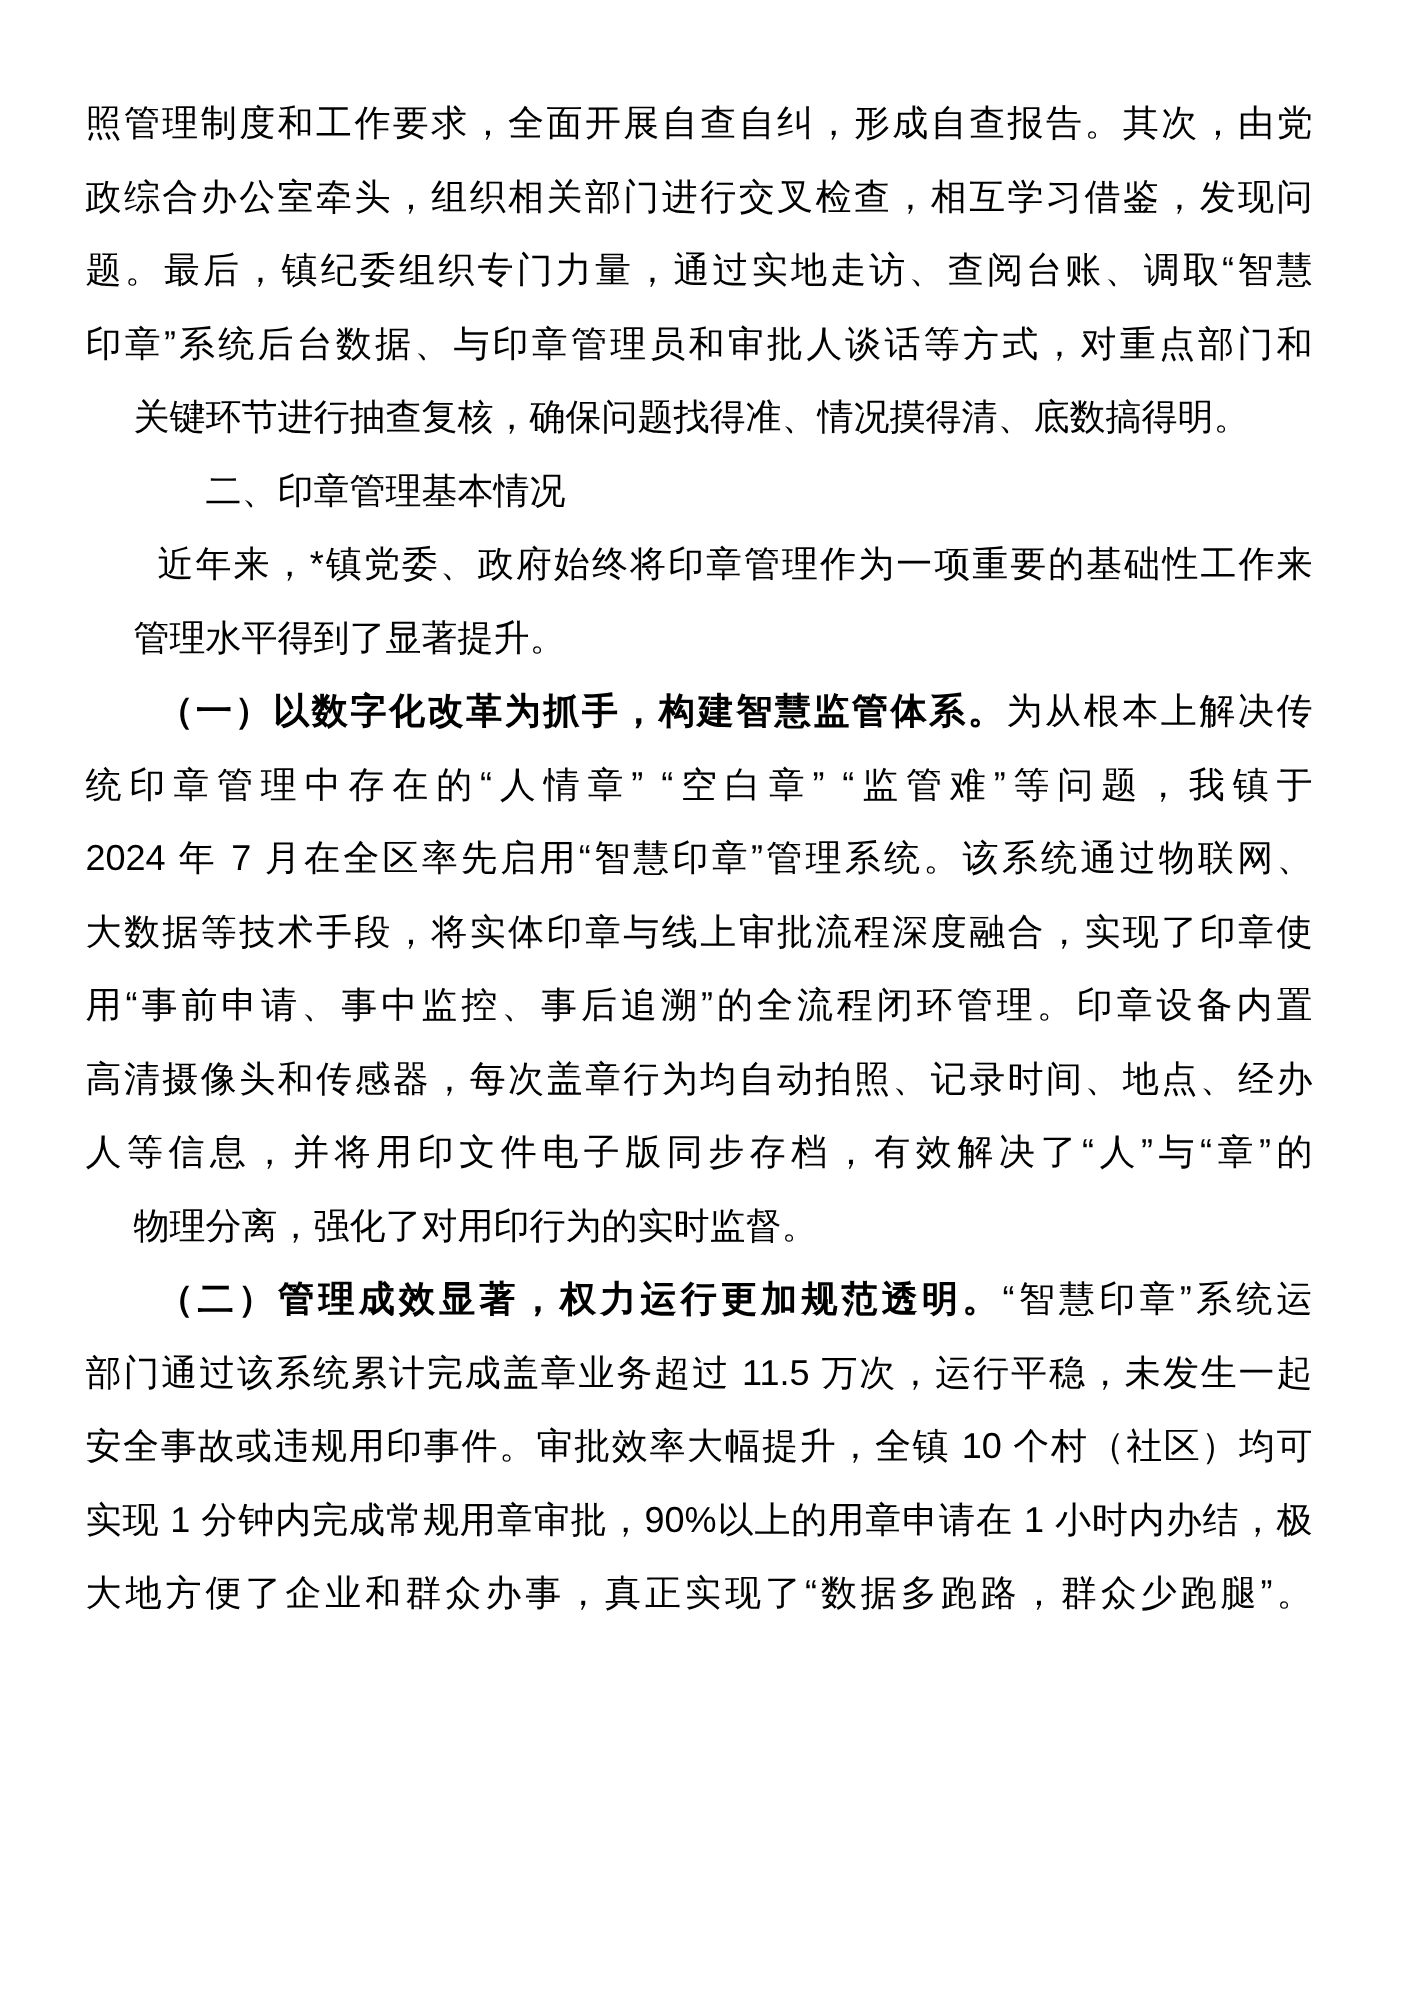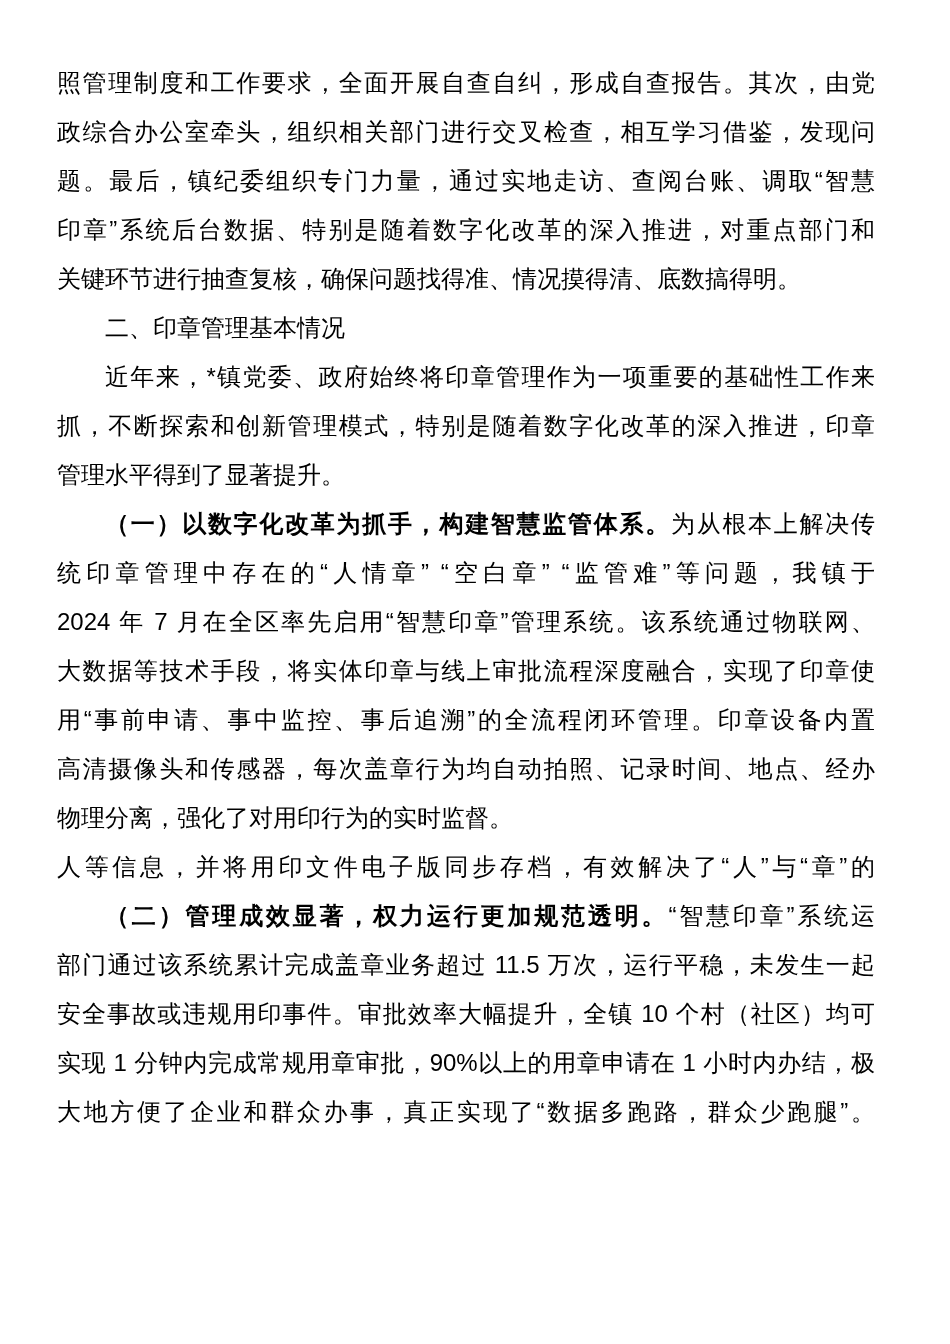--- a/index.html
+++ b/index.html
@@ -28,47 +28,47 @@
   }
   .line {
     height: 49px;
     overflow: hidden;
     text-align: justify;
     text-align-last: justify;
   }
   .line.nofill {
     text-align: left;
     text-align-last: left;
+    margin-left: 32px;
   }
   .line.indent {
     text-indent: 48px;
   }
   .b { font-weight: 700; margin-top: 14px; }
 </style>
 </head>
 <body>
 
 <div class="page">
   <div class="doc">
       <div class="line"><span>照管理制度和工作要求，全面开展自查自纠，形成自查报告。其次，由党</span></div>
       <div class="line"><span>政综合办公室牵头，组织相关部门进行交叉检查，相互学习借鉴，发现问</span></div>
       <div class="line"><span>题。最后，镇纪委组织专门力量，通过实地走访、查阅台账、调取“智慧</span></div>
-      <div class="line"><span>印章”系统后台数据、特别是随着数字化改革的深入推进，对重点部门和</span></div>
+      <div class="line"><span>印章”系统后台数据、与印章管理员和审批人谈话等方式，对重点部门和</span></div>
       <div class="line nofill"><span>关键环节进行抽查复核，确保问题找得准、情况摸得清、底数搞得明。</span></div>
       <div class="line nofill indent"><span>二、印章管理基本情况</span></div>
       <div class="line indent"><span>近年来，*镇党委、政府始终将印章管理作为一项重要的基础性工作来</span></div>
-      <div class="line"><span>抓，不断探索和创新管理模式，特别是随着数字化改革的深入推进，印章</span></div>
       <div class="line nofill"><span>管理水平得到了显著提升。</span></div>
       <div class="line indent"><span class="b">（一）以数字化改革为抓手，构建智慧监管体系。</span><span>为从根本上解决传</span></div>
       <div class="line"><span>统印章管理中存在的“人情章” “空白章” “监管难”等问题，我镇于</span></div>
       <div class="line"><span>2024 年 7 月在全区率先启用“智慧印章”管理系统。该系统通过物联网、</span></div>
       <div class="line"><span>大数据等技术手段，将实体印章与线上审批流程深度融合，实现了印章使</span></div>
       <div class="line"><span>用“事前申请、事中监控、事后追溯”的全流程闭环管理。印章设备内置</span></div>
       <div class="line"><span>高清摄像头和传感器，每次盖章行为均自动拍照、记录时间、地点、经办</span></div>
+      <div class="line"><span>人等信息，并将用印文件电子版同步存档，有效解决了“人”与“章”的</span></div>
       <div class="line nofill"><span>物理分离，强化了对用印行为的实时监督。</span></div>
-      <div class="line"><span>人等信息，并将用印文件电子版同步存档，有效解决了“人”与“章”的</span></div>
       <div class="line indent"><span class="b">（二）管理成效显著，权力运行更加规范透明。</span><span>“智慧印章”系统运</span></div>
       <div class="line"><span>部门通过该系统累计完成盖章业务超过 11.5 万次，运行平稳，未发生一起</span></div>
       <div class="line"><span>安全事故或违规用印事件。审批效率大幅提升，全镇 10 个村（社区）均可</span></div>
       <div class="line"><span>实现 1 分钟内完成常规用章审批，90%以上的用章申请在 1 小时内办结，极</span></div>
       <div class="line"><span>大地方便了企业和群众办事，真正实现了“数据多跑路，群众少跑腿”。</span></div>
     </div>
 </div>
 
 </body></html>

